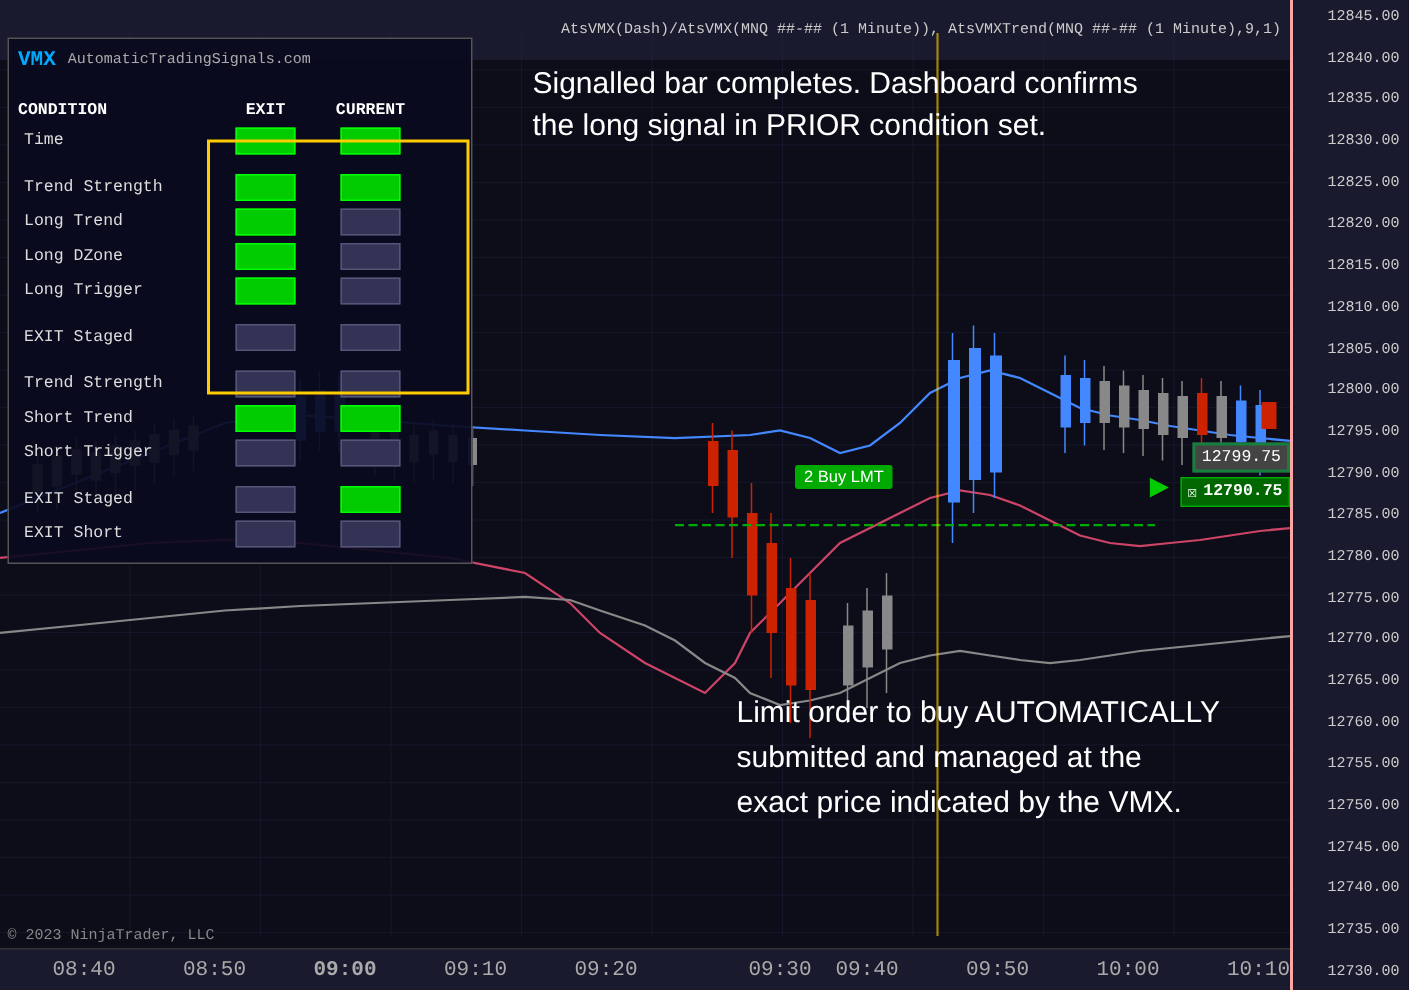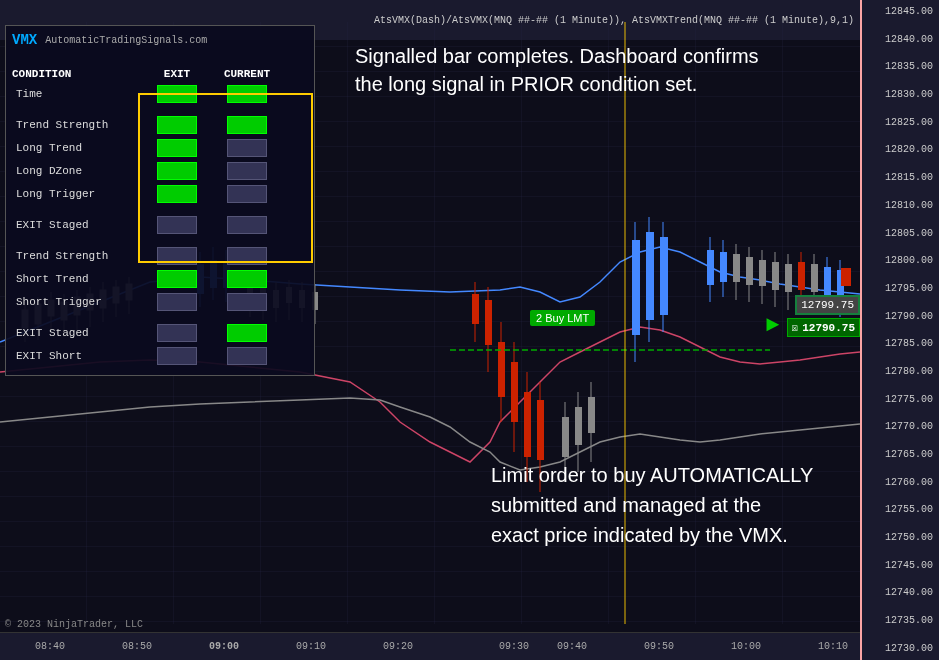--- a/index.html
+++ b/index.html
@@ -266,21 +266,21 @@
       left: 0;
       width: 860px;
       height: 28px;
       background: #1a1a2e;
       border-top: 1px solid #333;
       display: flex;
       align-items: center;
     }
 
     .time-label {
-      font-size: 10px;
+      font-size: 14px;
       color: #aaaaaa;
       position: absolute;
     }
 
     
     #chart-svg {
       position: absolute;
       top: 22px;
       left: 0;
       width: 860px;

